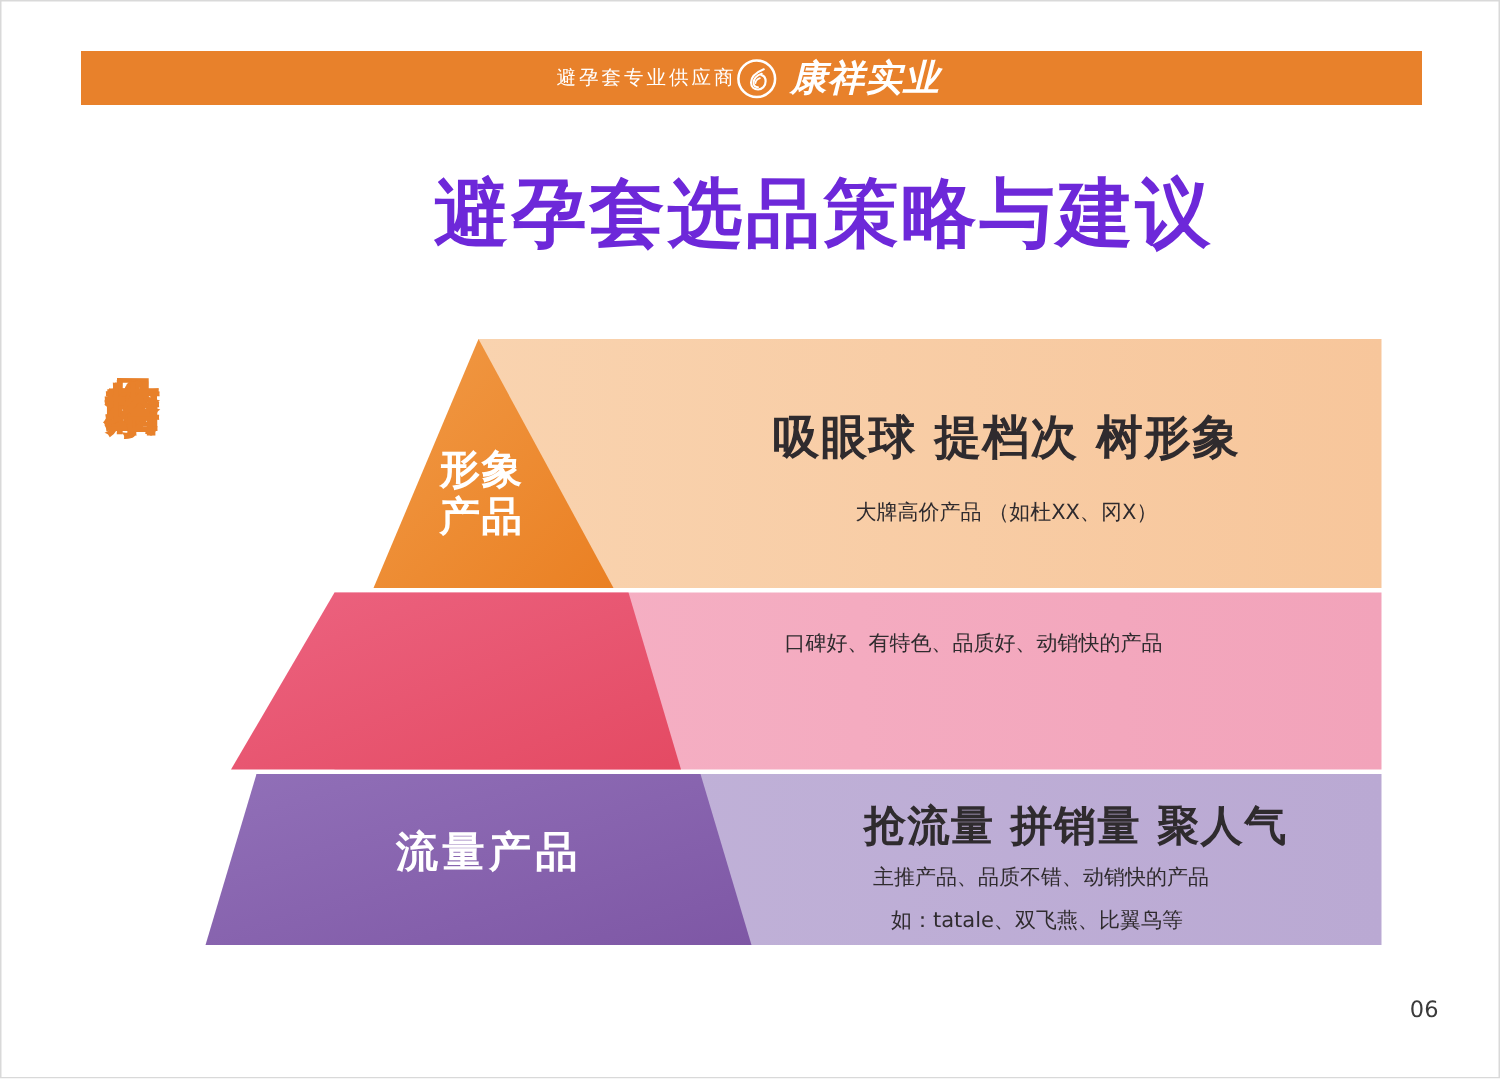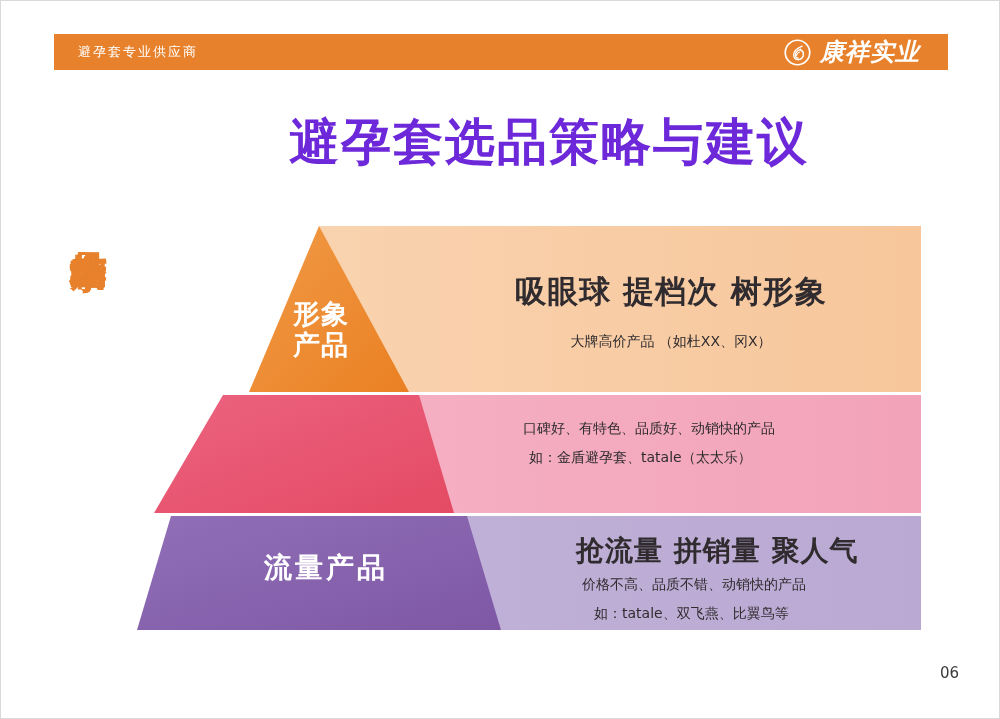--- a/index.html
+++ b/index.html
@@ -27,21 +27,21 @@
   
   .header-bar {
     position: absolute;
     left: 53px;
     top: 33px;
     width: 894px;
     height: 36px;
     background: #E8812B;
     display: flex;
     align-items: center;
-    justify-content: space-between;
+    justify-content: center;
   }
   .header-tagline {
     color: #ffffff;
     font-size: 13px;
     letter-spacing: 2px;
     margin-left: 24px;
     white-space: nowrap;
     font-family: "DejaVu Sans", sans-serif;
   }
   .brand-block {
@@ -287,25 +287,24 @@
 
   <div class="tier-label t1-label">形象
 产品</div>
   <div class="tier-text t1-body">
     <div class="t1-head">吸眼球 提档次 树形象</div>
     <div class="t1-sub">大牌高价产品 （如杜XX、冈X）</div>
   </div>
 
   <div class="tier-text t2-body">
     <div class="t2-l1">口碑好、有特色、品质好、动销快的产品</div>
-    <div class="t2-l2">如：金盾避孕套、tatale（太太乐）</div>
   </div>
 
   <div class="tier-label t3-label">流量产品</div>
   <div class="tier-text t3-body">
     <div class="t3-head">抢流量 拼销量 聚人气</div>
-    <div class="t3-l1">价格不高、品质不错、动销快的产品</div>
+    <div class="t3-l1">主推产品、品质不错、动销快的产品</div>
     <div class="t3-l2">如：tatale、双飞燕、比翼鸟等</div>
   </div>
 
   <div class="page-number">06</div>
 
 </div>
 
 </body></html>

